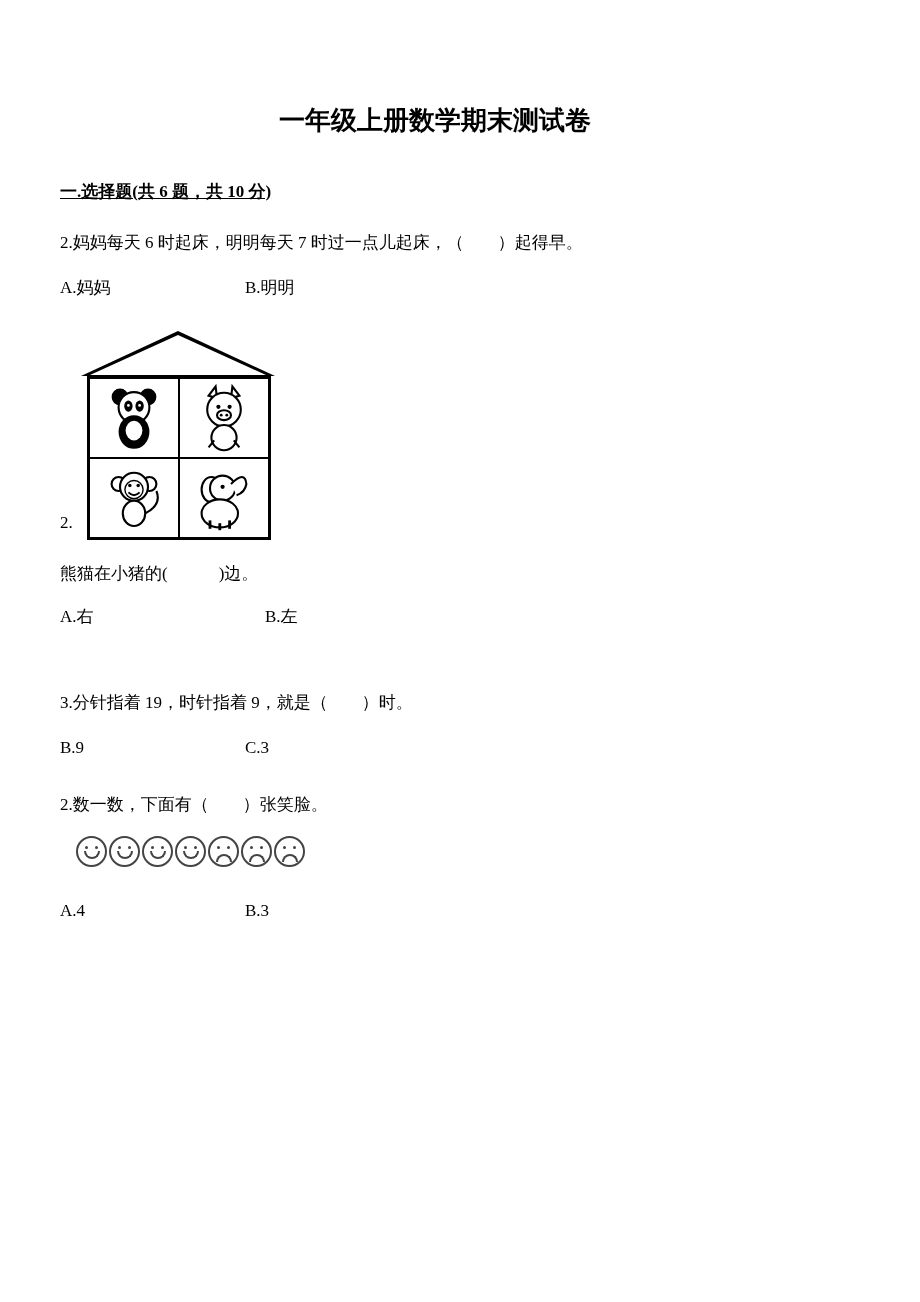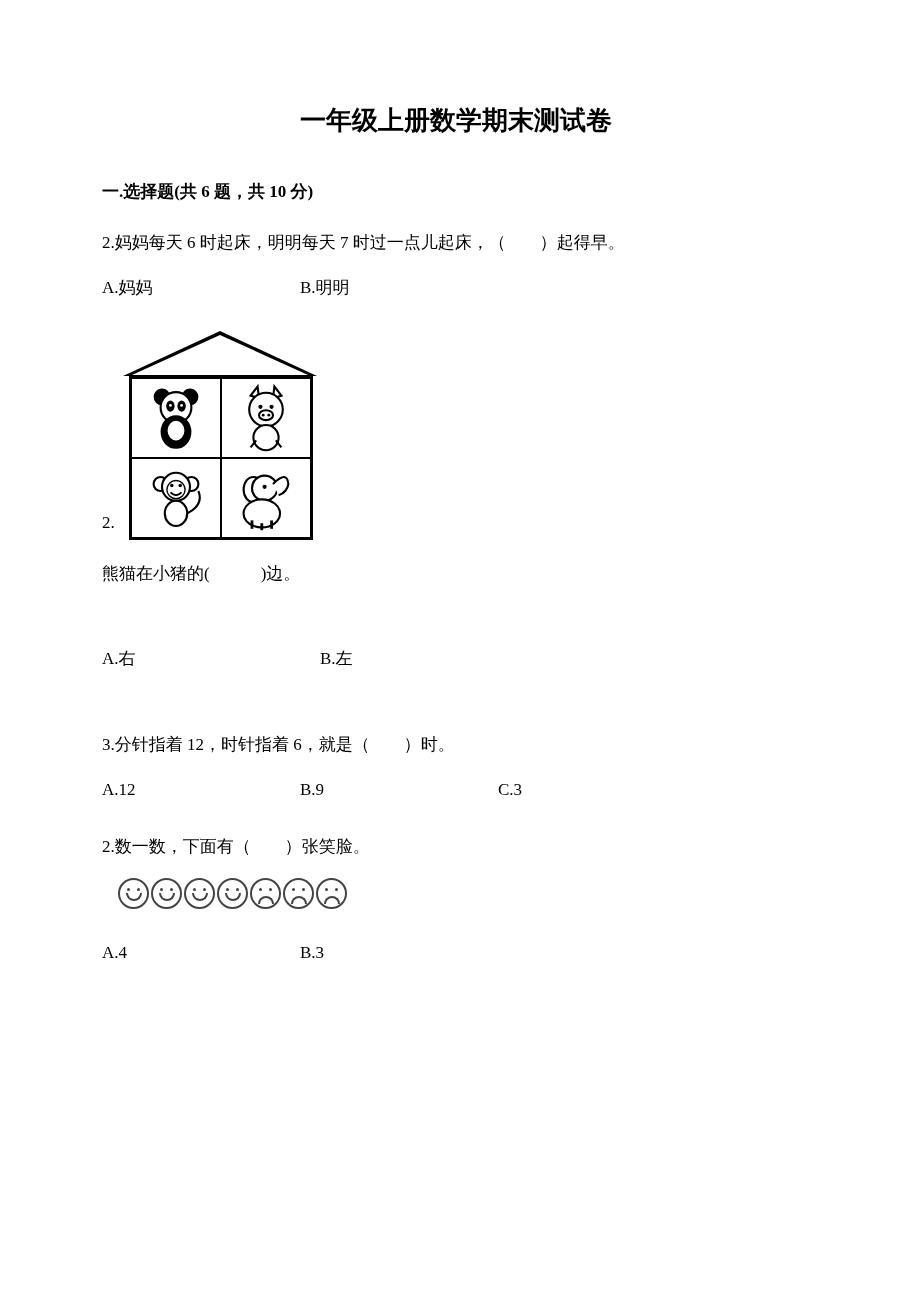--- a/index.html
+++ b/index.html
@@ -8,43 +8,44 @@
     background: #ffffff;
     font-family: "SimSun", "宋体", serif;
     color: #000000;
     font-size: 17px;
     line-height: 1.6;
   }
   .page {
     width: 920px;
     height: 1302px;
     box-sizing: border-box;
-    padding: 100px 110px 0 102px;
+    padding: 100px 110px 0 60px;
     position: relative;
   }
   .title {
     text-align: center;
     font-size: 26px;
     font-weight: bold;
     margin-bottom: 36px;
     font-family: "SimHei", "黑体", sans-serif;
   }
   .section-header {
     font-weight: bold;
     margin-bottom: 24px;
+    text-decoration: underline;
   }
   .q {
     margin-bottom: 30px;
   }
   .q-text {
     margin-bottom: 18px;
   }
   .choices {
     display: flex;
-    gap: 18px;
+    gap: 5px;
     margin-bottom: 10px;
   }
   .choice {
     width: 180px;
   }
   .choices-wide .choice {
     width: 200px;
     margin-top: 16px;
   }
   .q2-row {
@@ -92,21 +93,20 @@
     display: flex;
     align-items: center;
     justify-content: center;
     overflow: hidden;
   }
   svg.animal {
     width: 70px;
     height: 70px;
   }
   .q2-line {
-    margin-bottom: 42px;
     margin-top: 6px;
   }
   .faces {
     display: flex;
     gap: 2px;
     margin: 12px 0 30px 16px;
   }
   .face {
     width: 27px;
     height: 27px;
@@ -232,23 +232,22 @@
     <div class="q2-line">熊猫在小猪的(　　　)边。</div>
     <div class="choices choices-wide">
       <div class="choice">A.右</div>
       <div class="choice">B.左</div>
     </div>
   </div>
 
   <div class="gap-big"></div>
 
   <div class="q">
-    <div class="q-text">3.分针指着 12，时针指着 6，就是（　　）时。</div>
+    <div class="q-text">3.分针指着 19，时针指着 9，就是（　　）时。</div>
     <div class="choices">
-      <div class="choice">A.12</div>
       <div class="choice">B.9</div>
       <div class="choice">C.3</div>
     </div>
   </div>
 
   <div class="q">
     <div class="q-text">2.数一数，下面有（　　）张笑脸。</div>
     <div class="faces" id="faces-row">
         <div class="face smile">
           <div class="mouth"></div>

